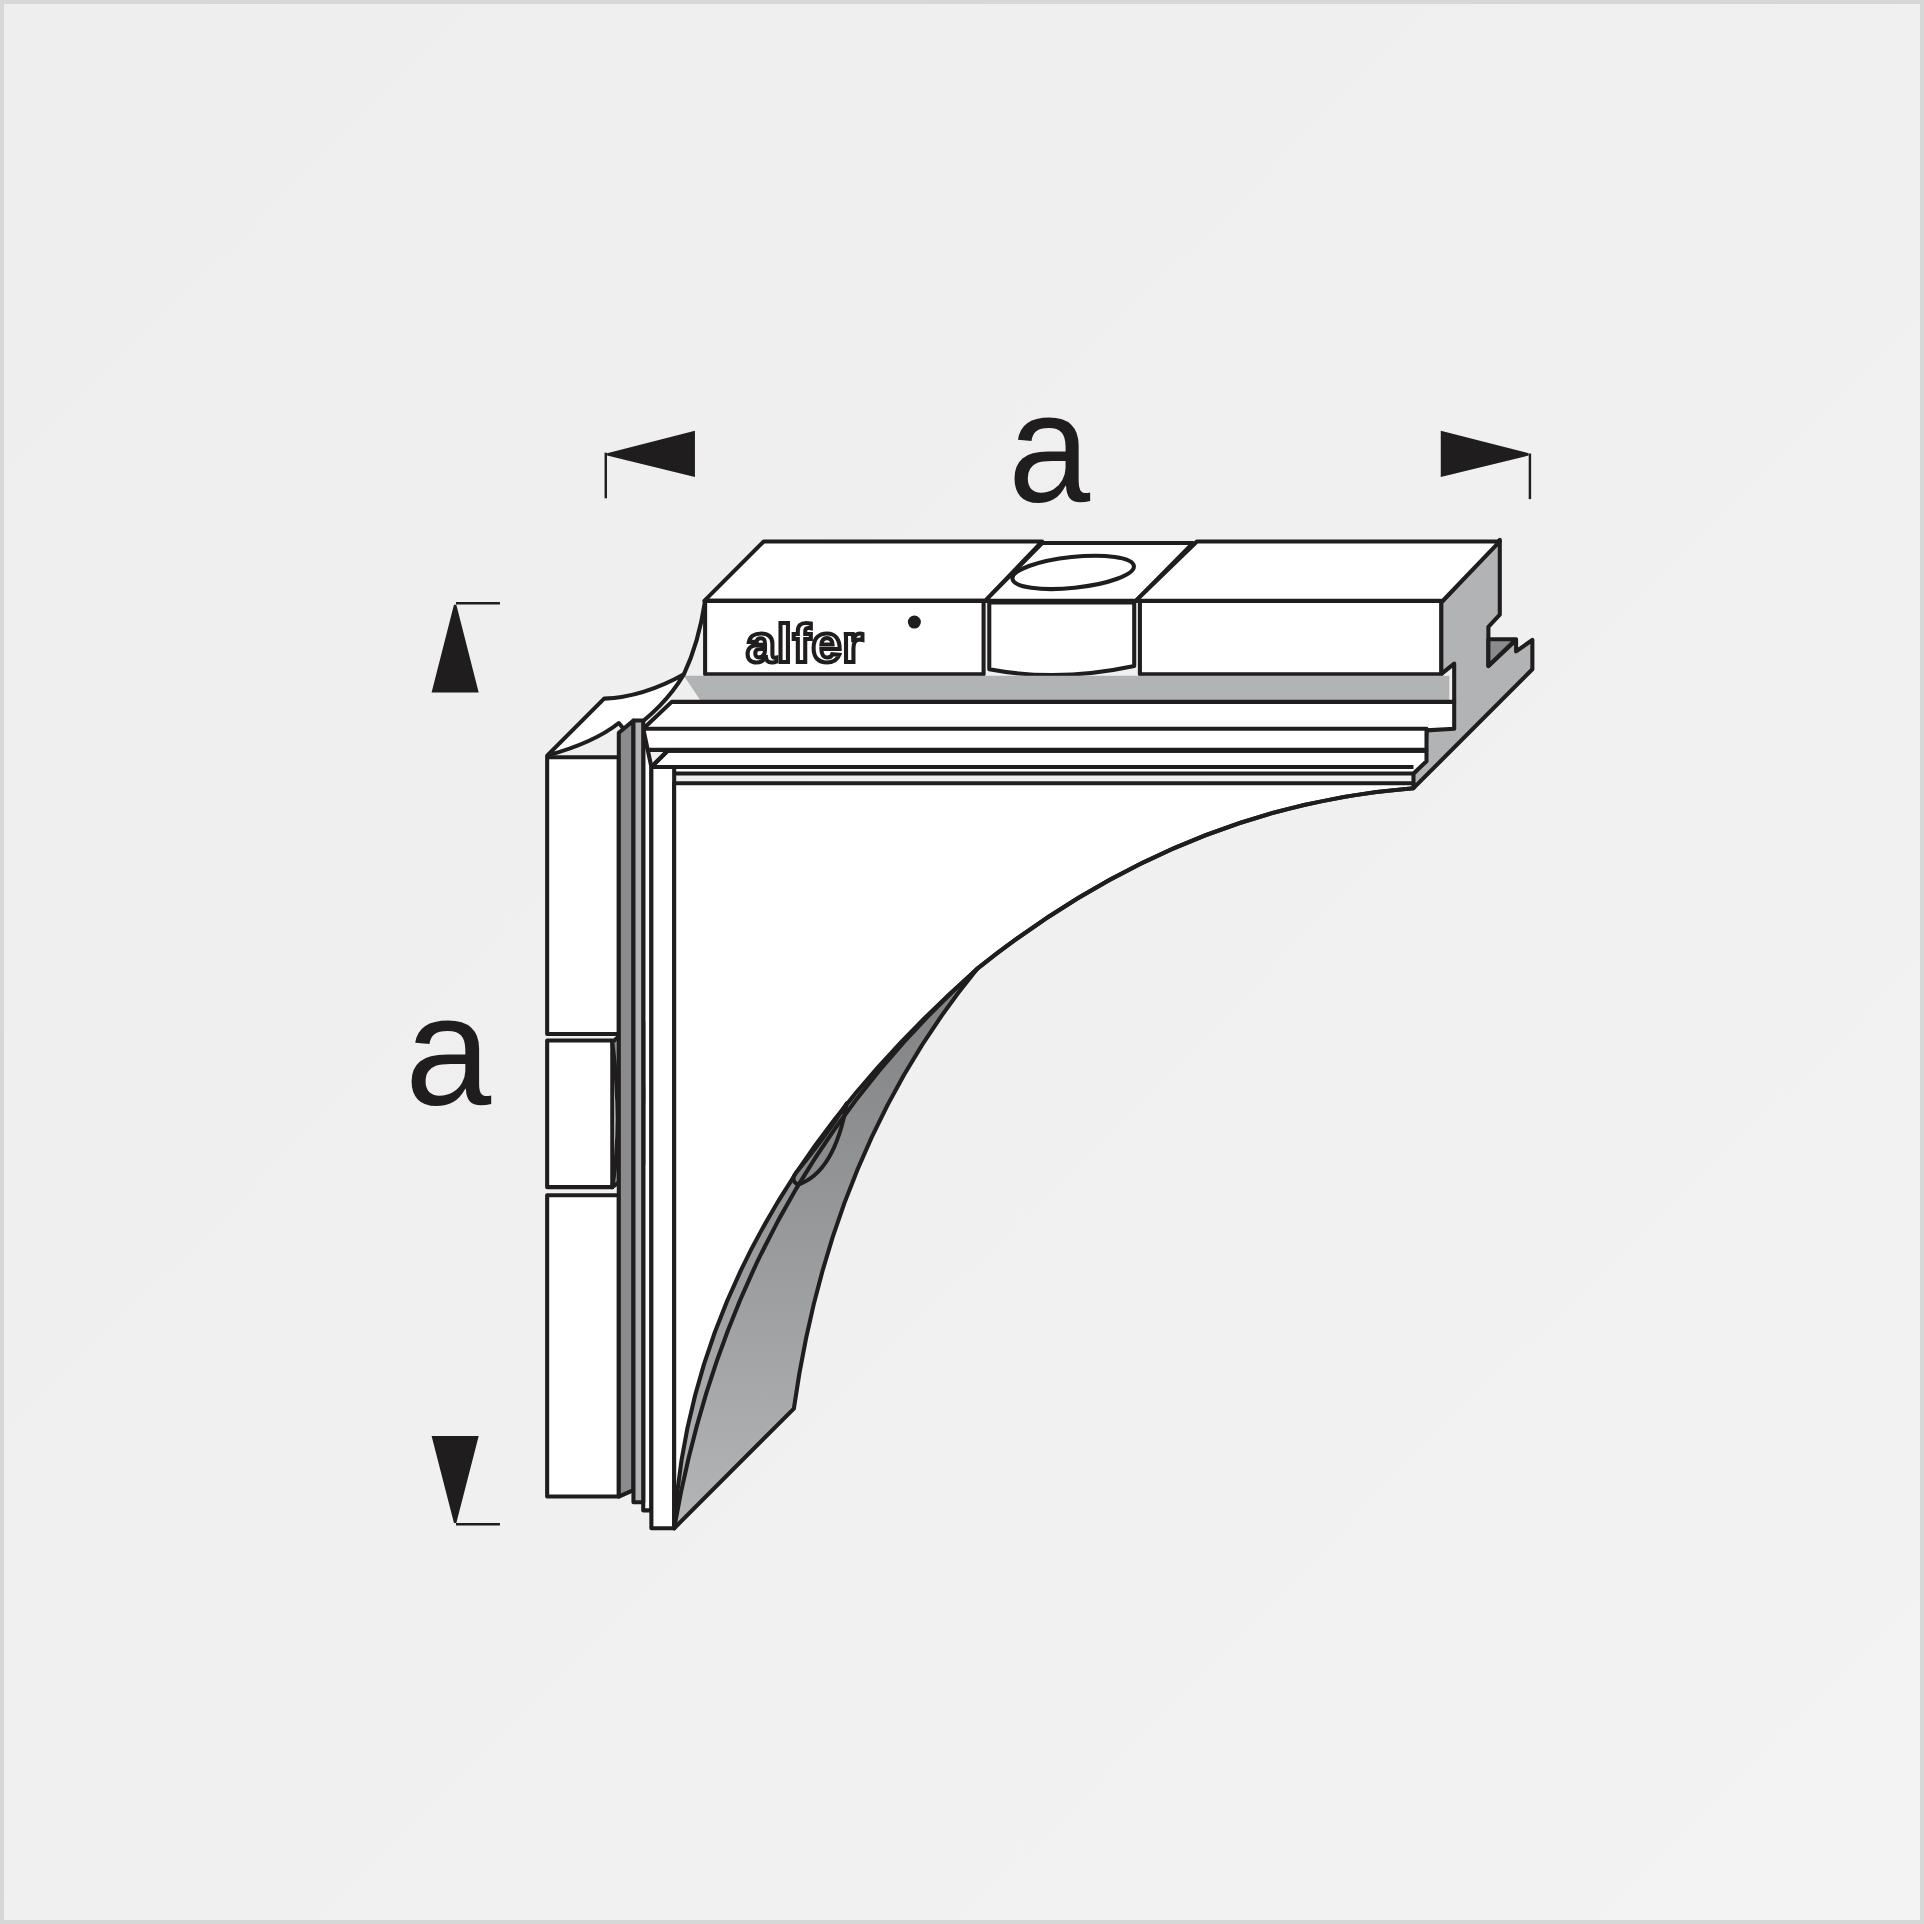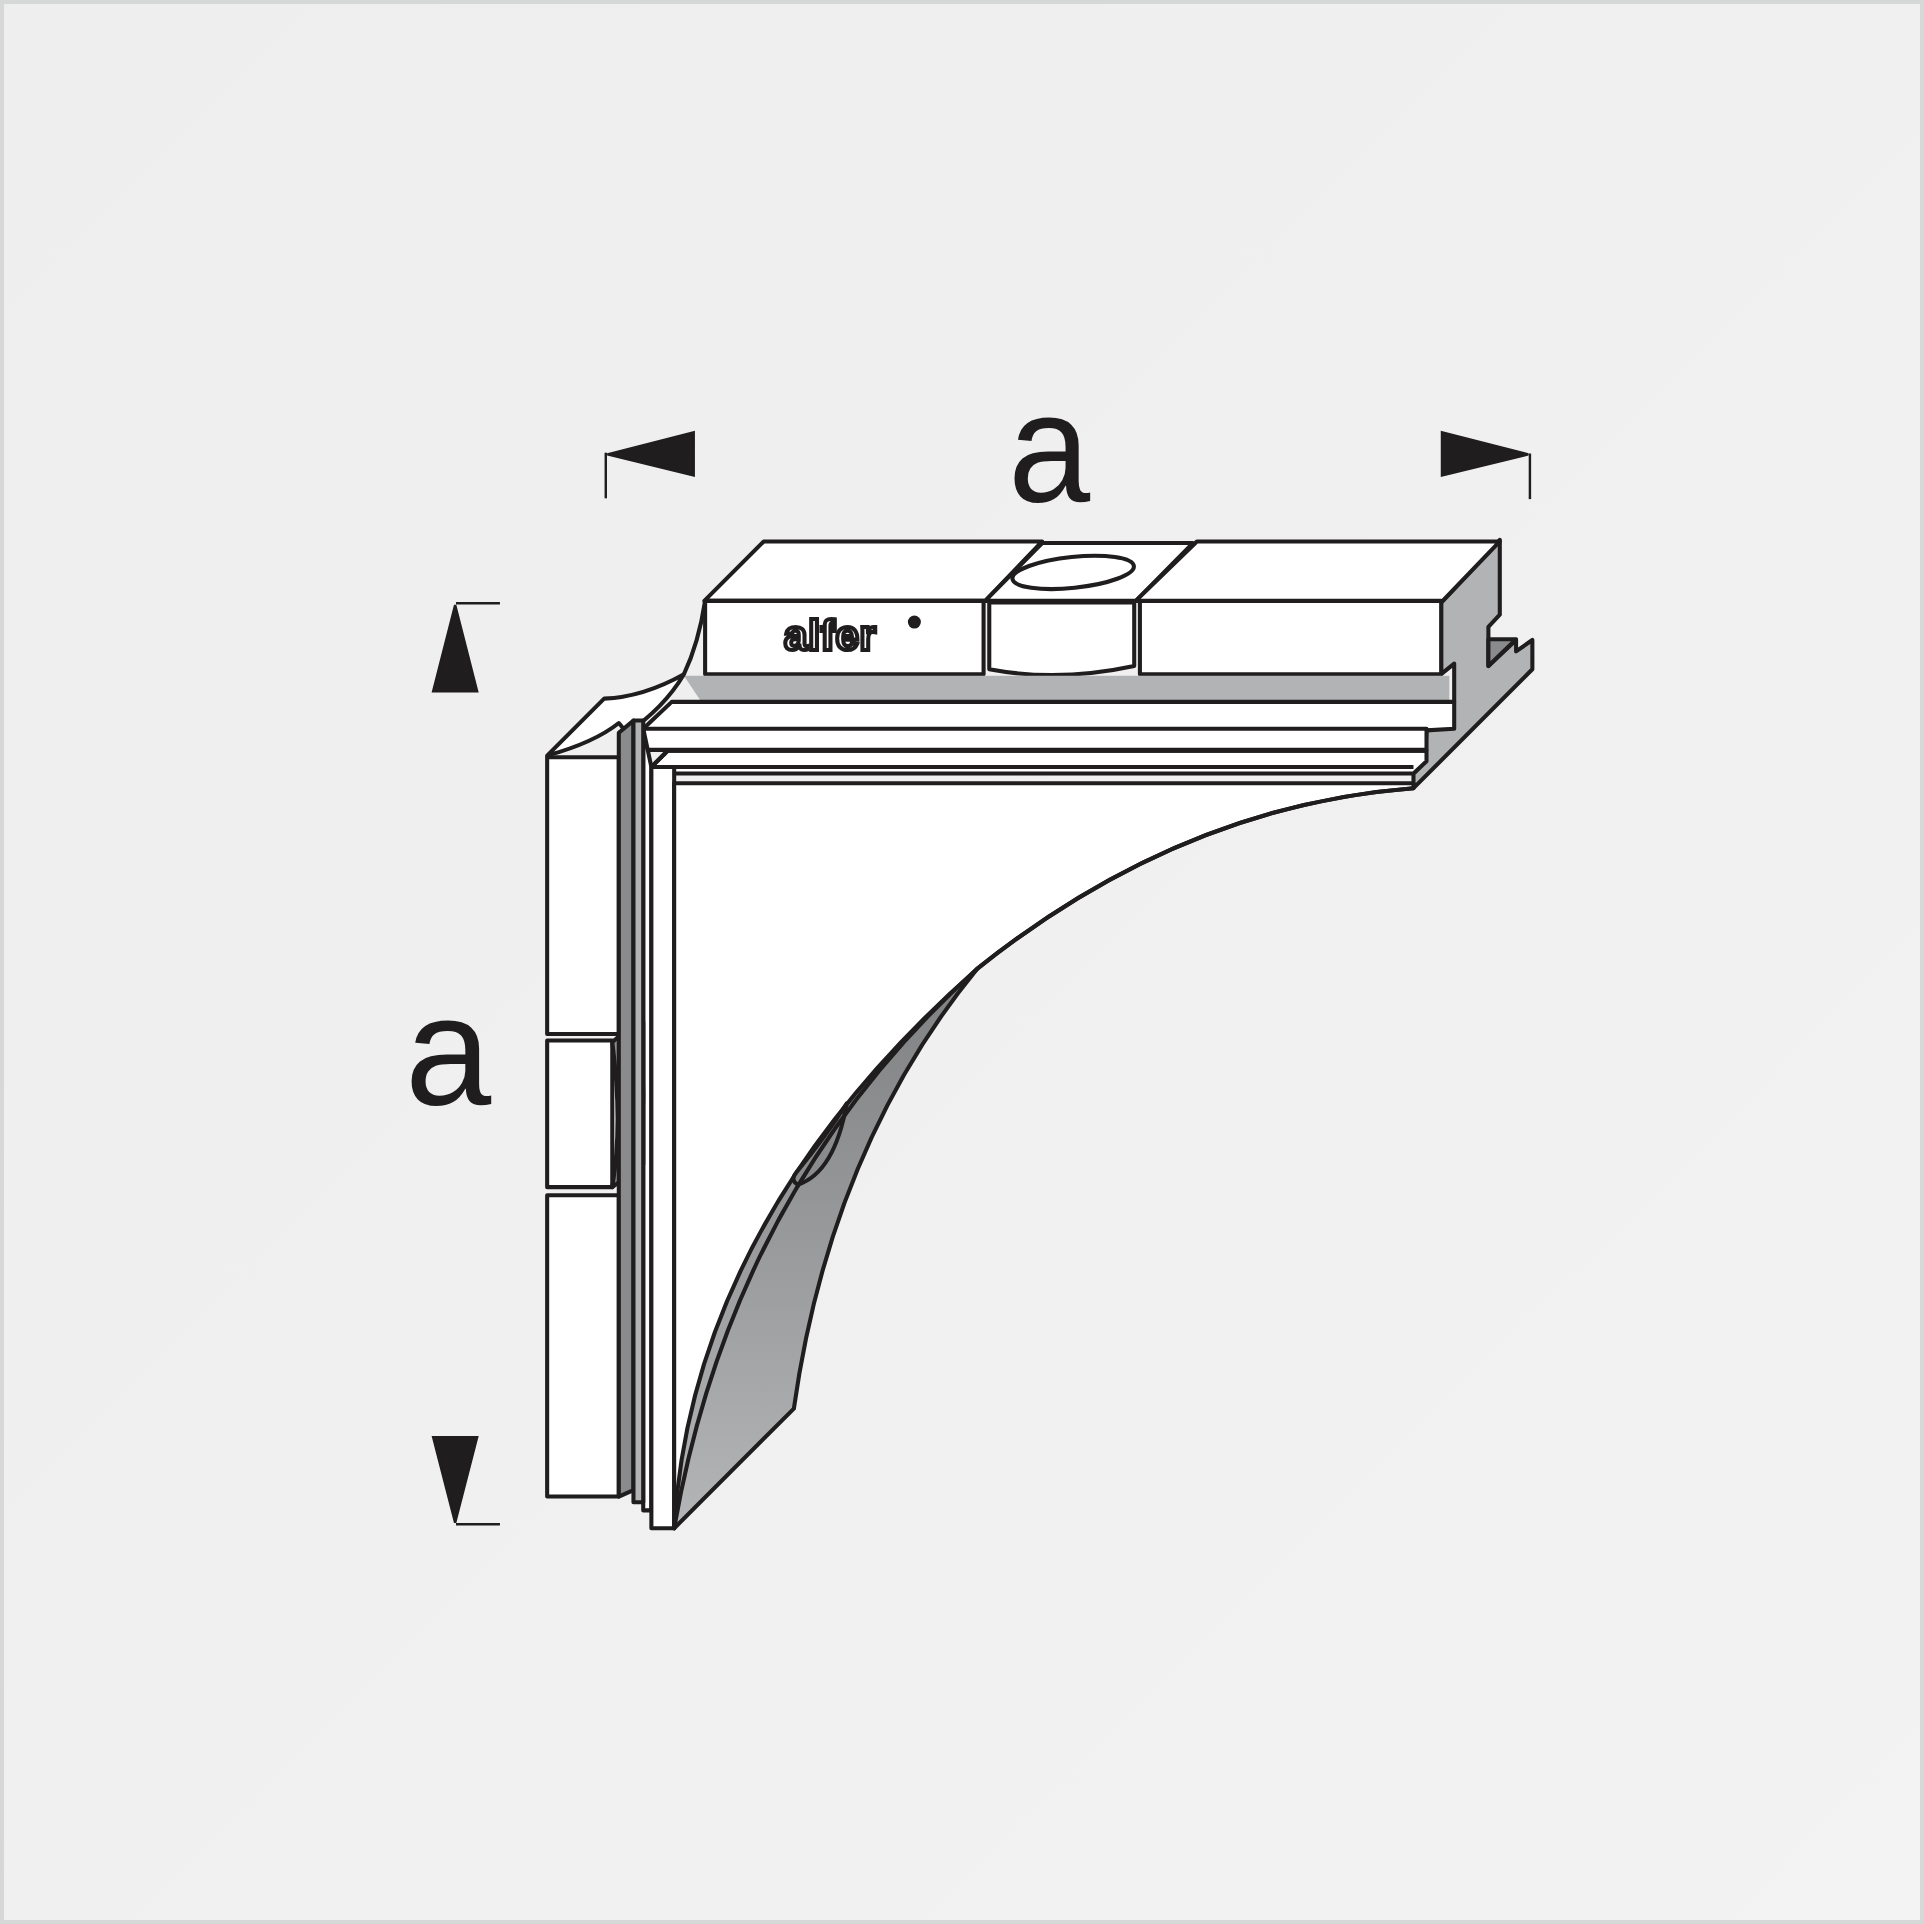--- a/index.html
+++ b/index.html
@@ -10,21 +10,21 @@
       background: linear-gradient(135deg, #eeeeee 0%, #f0f0f0 50%, #f3f3f3 100%);
     }
     svg { position: absolute; left: 0; top: 0; }
     .dim-label {
       position: absolute; font-family: "Liberation Sans", sans-serif; color: #1f1d1e;
       line-height: 1; font-weight: normal;
     }
     .label-top { left: 1006px; top: 370px; font-size: 155px; transform: scaleX(0.95); }
     .label-left { left: 405px; top: 973px; font-size: 155px; }
     .brand {
-      position: absolute; left: 784px; top: 612px; font-size: 42px; font-weight: bold;
+      position: absolute; left: 746px; top: 612px; font-size: 54px; font-weight: bold;
       color: #ffffff; -webkit-text-stroke: 4.1px #1f1d1e; letter-spacing: 0.8px;
     }
   </style>
 </head>
 <body>
 
 <div class="frame"></div>
 
 <svg width="1924" height="1924" viewBox="0 0 2363 2363">
   <defs>

